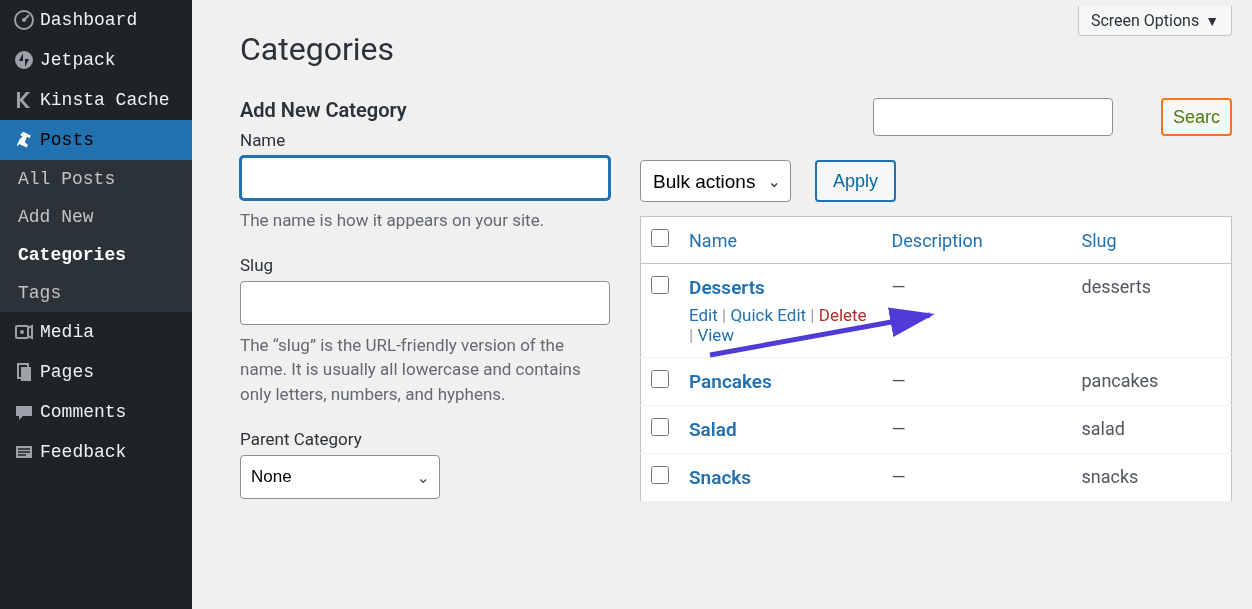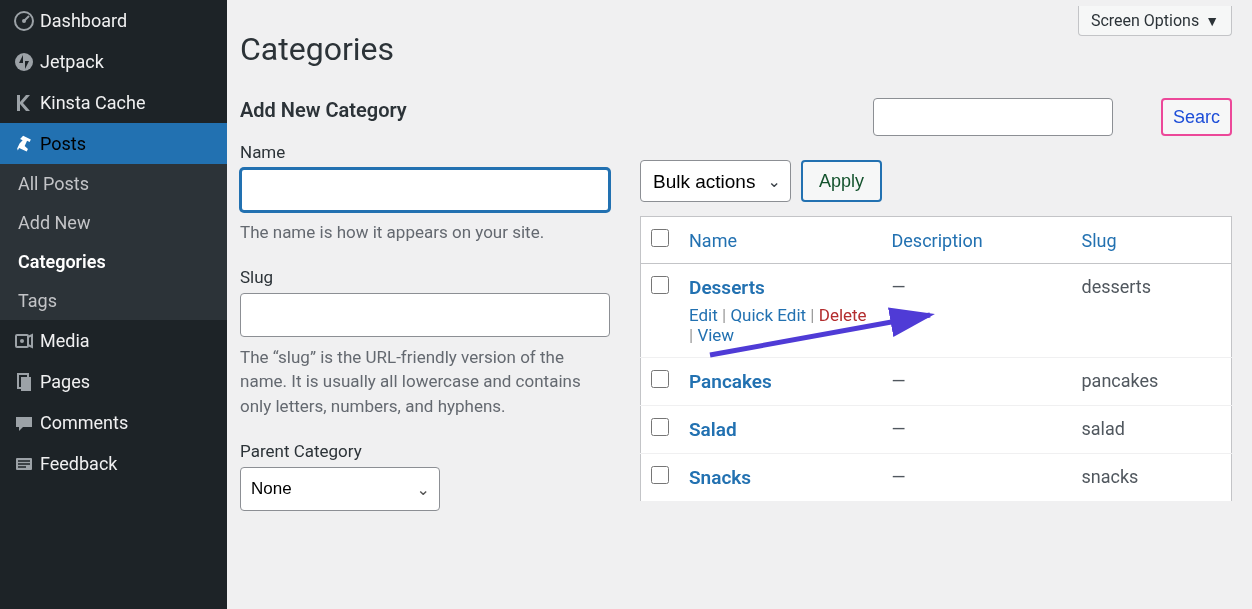--- a/index.html
+++ b/index.html
@@ -1,59 +1,59 @@
 <!DOCTYPE html>
 <html><head>
 <meta charset="utf-8">
 <style>
   * { box-sizing: border-box; margin: 0; padding: 0; }
   body { font-family: -apple-system, BlinkMacSystemFont, "Segoe UI", Roboto, sans-serif; font-size: 16px; color: #2c3338; background: #f0f0f1; width: 1252px; height: 609px; overflow: hidden; position: relative; }
 
   
-  .sidebar { position: absolute; left: 0; top: 0; width: 227px; height: 609px; background: #1d2327; color: #f0f0f1; }
+  .sidebar { position: absolute; left: 0; top: 0; width: 192px; height: 609px; background: #1d2327; color: #f0f0f1; font-family: Liberation Mono, monospace; }
   .menu-item { display: flex; align-items: center; padding: 10px 14px; font-size: 18px; cursor: pointer; color: #f0f0f1; }
   .menu-item .icon { width: 26px; display: inline-flex; align-items: center; justify-content: flex-start; color: #9ca2a7; }
   .menu-item.active { background: #2271b1; color: #000000; position: relative; }
   .menu-item.active .icon { color: #fff; }
   .menu-item.active::after { content: ""; position: absolute; right: -10px; top: 50%; transform: translateY(-50%); border: 10px solid transparent; border-right-color: #f0f0f1; }
   .sub-items { background: #2c3338; }
   .sub-item { padding: 9px 14px 9px 18px; font-size: 18px; color: #c3c4c7; cursor: pointer; }
   .sub-item.current { color: #fff; font-weight: 600; }
 
   
   .main { position: absolute; left: 220px; top: 0; right: 0; height: 609px; padding: 0 20px; }
   .screen-options { position: absolute; top: 6px; right: 20px; background: #f6f7f7; border: 1px solid #c3c4c7; border-top: none; border-radius: 0 0 4px 4px; padding: 5px 12px; font-size: 16px; cursor: pointer; display: flex; align-items: center; gap: 6px; }
   .screen-options .caret { font-size: 14px; }
 
   h1.page-title { font-size: 32px; font-weight: 400; padding-top: 30px; padding-bottom: 30px; }
 
   .columns { display: flex; gap: 30px; }
   .col-left { width: 370px; }
   .col-right { flex: 1; }
 
-  .form-heading { font-size: 20px; font-weight: 600; margin-bottom: 20px; }
+  .form-heading { font-size: 20px; font-weight: 600; margin-bottom: 8px; }
   .field-label { font-size: 17px; font-weight: 400; margin-bottom: 6px; display: block; }
   .text-input, .select-input { width: 100%; border: 1px solid #8c8f94; border-radius: 4px; padding: 6px 10px; font-size: 17px; background: #fff; height: 44px; }
   .text-input.focused { border: 2px solid #2271b1; outline: none; box-shadow: 0 0 0 1px #2271b1; }
   .help { color: #646970; font-size: 17px; margin-top: 8px; line-height: 1.45; }
   .form-group { margin-bottom: 22px; }
   .select-wrap { position: relative; width: 200px; }
   .select-input { appearance: none; }
   .select-caret { position: absolute; right: 10px; top: 50%; transform: translateY(-50%); pointer-events: none; color: #555; }
 
   
   .search-row { display: flex; justify-content: flex-end; gap: 8px; margin-bottom: 24px; }
   .search-input { width: 240px; border: 1px solid #8c8f94; border-radius: 4px; height: 38px; padding: 4px 8px; font-size: 16px; background:#fff; }
-  .search-btn { border: 2px solid #ec4899; border-radius: 4px; background: #f6f7f7; color: #1d4ed8; font-size: 18px; padding: 4px 10px; cursor: pointer; height: 38px; margin-left: 40px; }
-
-  .bulk-row { display: flex; gap: 10px; margin-bottom: 14px; }
+  .search-btn { border: 2px solid #f97316; border-radius: 4px; background: #f6f7f7; color: #4d7c0f; font-size: 18px; padding: 4px 10px; cursor: pointer; height: 38px; margin-left: 40px; }
+
+  .bulk-row { display: flex; gap: 24px; margin-bottom: 14px; }
   .bulk-select-wrap { position: relative; }
   .bulk-select { border: 1px solid #8c8f94; border-radius: 4px; background: #fff; font-size: 19px; padding: 6px 34px 6px 12px; height: 42px; appearance: none; }
   .bulk-caret { position: absolute; right: 10px; top: 50%; transform: translateY(-50%); pointer-events: none; font-size:16px; color:#3c434a;}
-  .apply-btn { border: 2px solid #2271b1; border-radius: 4px; background: #f6f7f7; color: #14532d; font-size: 18px; padding: 4px 16px; cursor: pointer; height: 42px; }
+  .apply-btn { border: 2px solid #2271b1; border-radius: 4px; background: #f6f7f7; color: #0369a1; font-size: 18px; padding: 4px 16px; cursor: pointer; height: 42px; }
 
   table.cat-table { width: 100%; border-collapse: collapse; background: #fff; border: 1px solid #c3c4c7; }
   table.cat-table th { text-align: left; font-weight: 400; padding: 12px 10px; border-bottom: 1px solid #c3c4c7; }
   table.cat-table th a { color: #2271b1; text-decoration: none; font-size: 18px; }
   table.cat-table td { padding: 12px 10px; vertical-align: top; font-size: 18px; color:#50575e; border-bottom: 1px solid #f0f0f1;}
   .row-title { color: #2271b1; font-weight: 600; font-size: 19px; }
   .row-actions { font-size: 17px; margin-top: 6px; }
   .row-actions a { color: #2271b1; text-decoration: none; }
   .row-actions .delete { color: #b32d2e; }
   .row-actions .sep { color: #999; }

